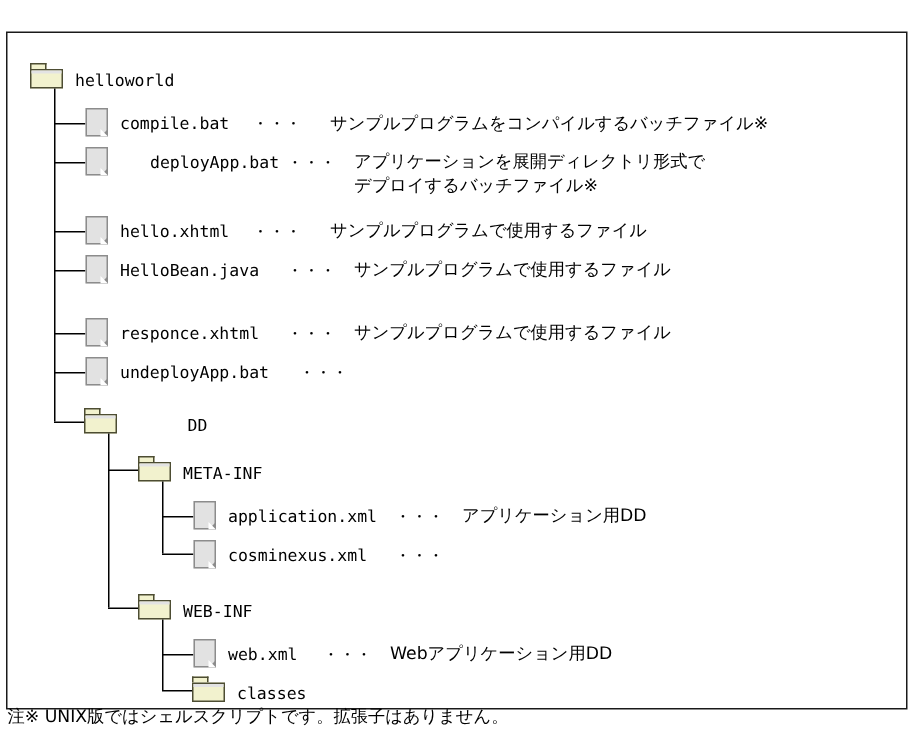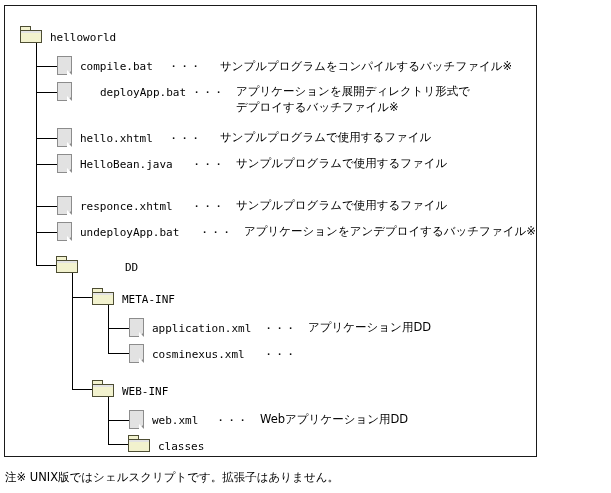--- a/index.html
+++ b/index.html
@@ -13,22 +13,22 @@
     font-family: "DejaVu Sans", sans-serif;
     color: #000000;
     position: relative;
     overflow: hidden;
   }
 
   
   #diagram-frame {
     position: absolute;
     left: 4px;
-    top: 5px;
-    width: 533px;
+    top: 21px;
+    width: 601px;
     height: 452px;
     border: 1px solid #1a1a1a;
     box-sizing: border-box;
     background: #ffffff;
   }
 
   
   #tree {
     position: absolute;
     left: 0;
@@ -192,21 +192,20 @@
     <div class="hline" style="left:31px; top:200px; width:21px;"></div>
     <div class="file-icon" style="left:52px; top:190px;"></div>
     <div class="node-name" style="left:75px; top:194px;text-align:right;">responce.xhtml</div>
     <div class="dots" style="left:186px; top:194px;">・・・</div>
     <div class="desc" style="left:231px; top:192px;">サンプルプログラムで使用するファイル</div>
 
     <div class="hline" style="left:31px; top:226px; width:21px;"></div>
     <div class="file-icon" style="left:52px; top:216px;"></div>
     <div class="node-name" style="left:75px; top:220px;">undeployApp.bat</div>
     <div class="dots" style="left:194px; top:220px;">・・・</div>
-    <div class="desc" style="left:239px; top:218px;">アプリケーションをアンデプロイするバッチファイル※</div>
 
     <div class="hline" style="left:31px; top:259px; width:20px;"></div>
     <div class="folder-icon" style="left:51px; top:250px;">
       <div class="tab"></div>
       <div class="body"></div>
     </div>
     <div class="node-name" style="left:81px; top:255px;padding-left:39px;">DD</div>
 
     <div class="vline" style="left:67px; top:267px; height:116px;"></div>
 

